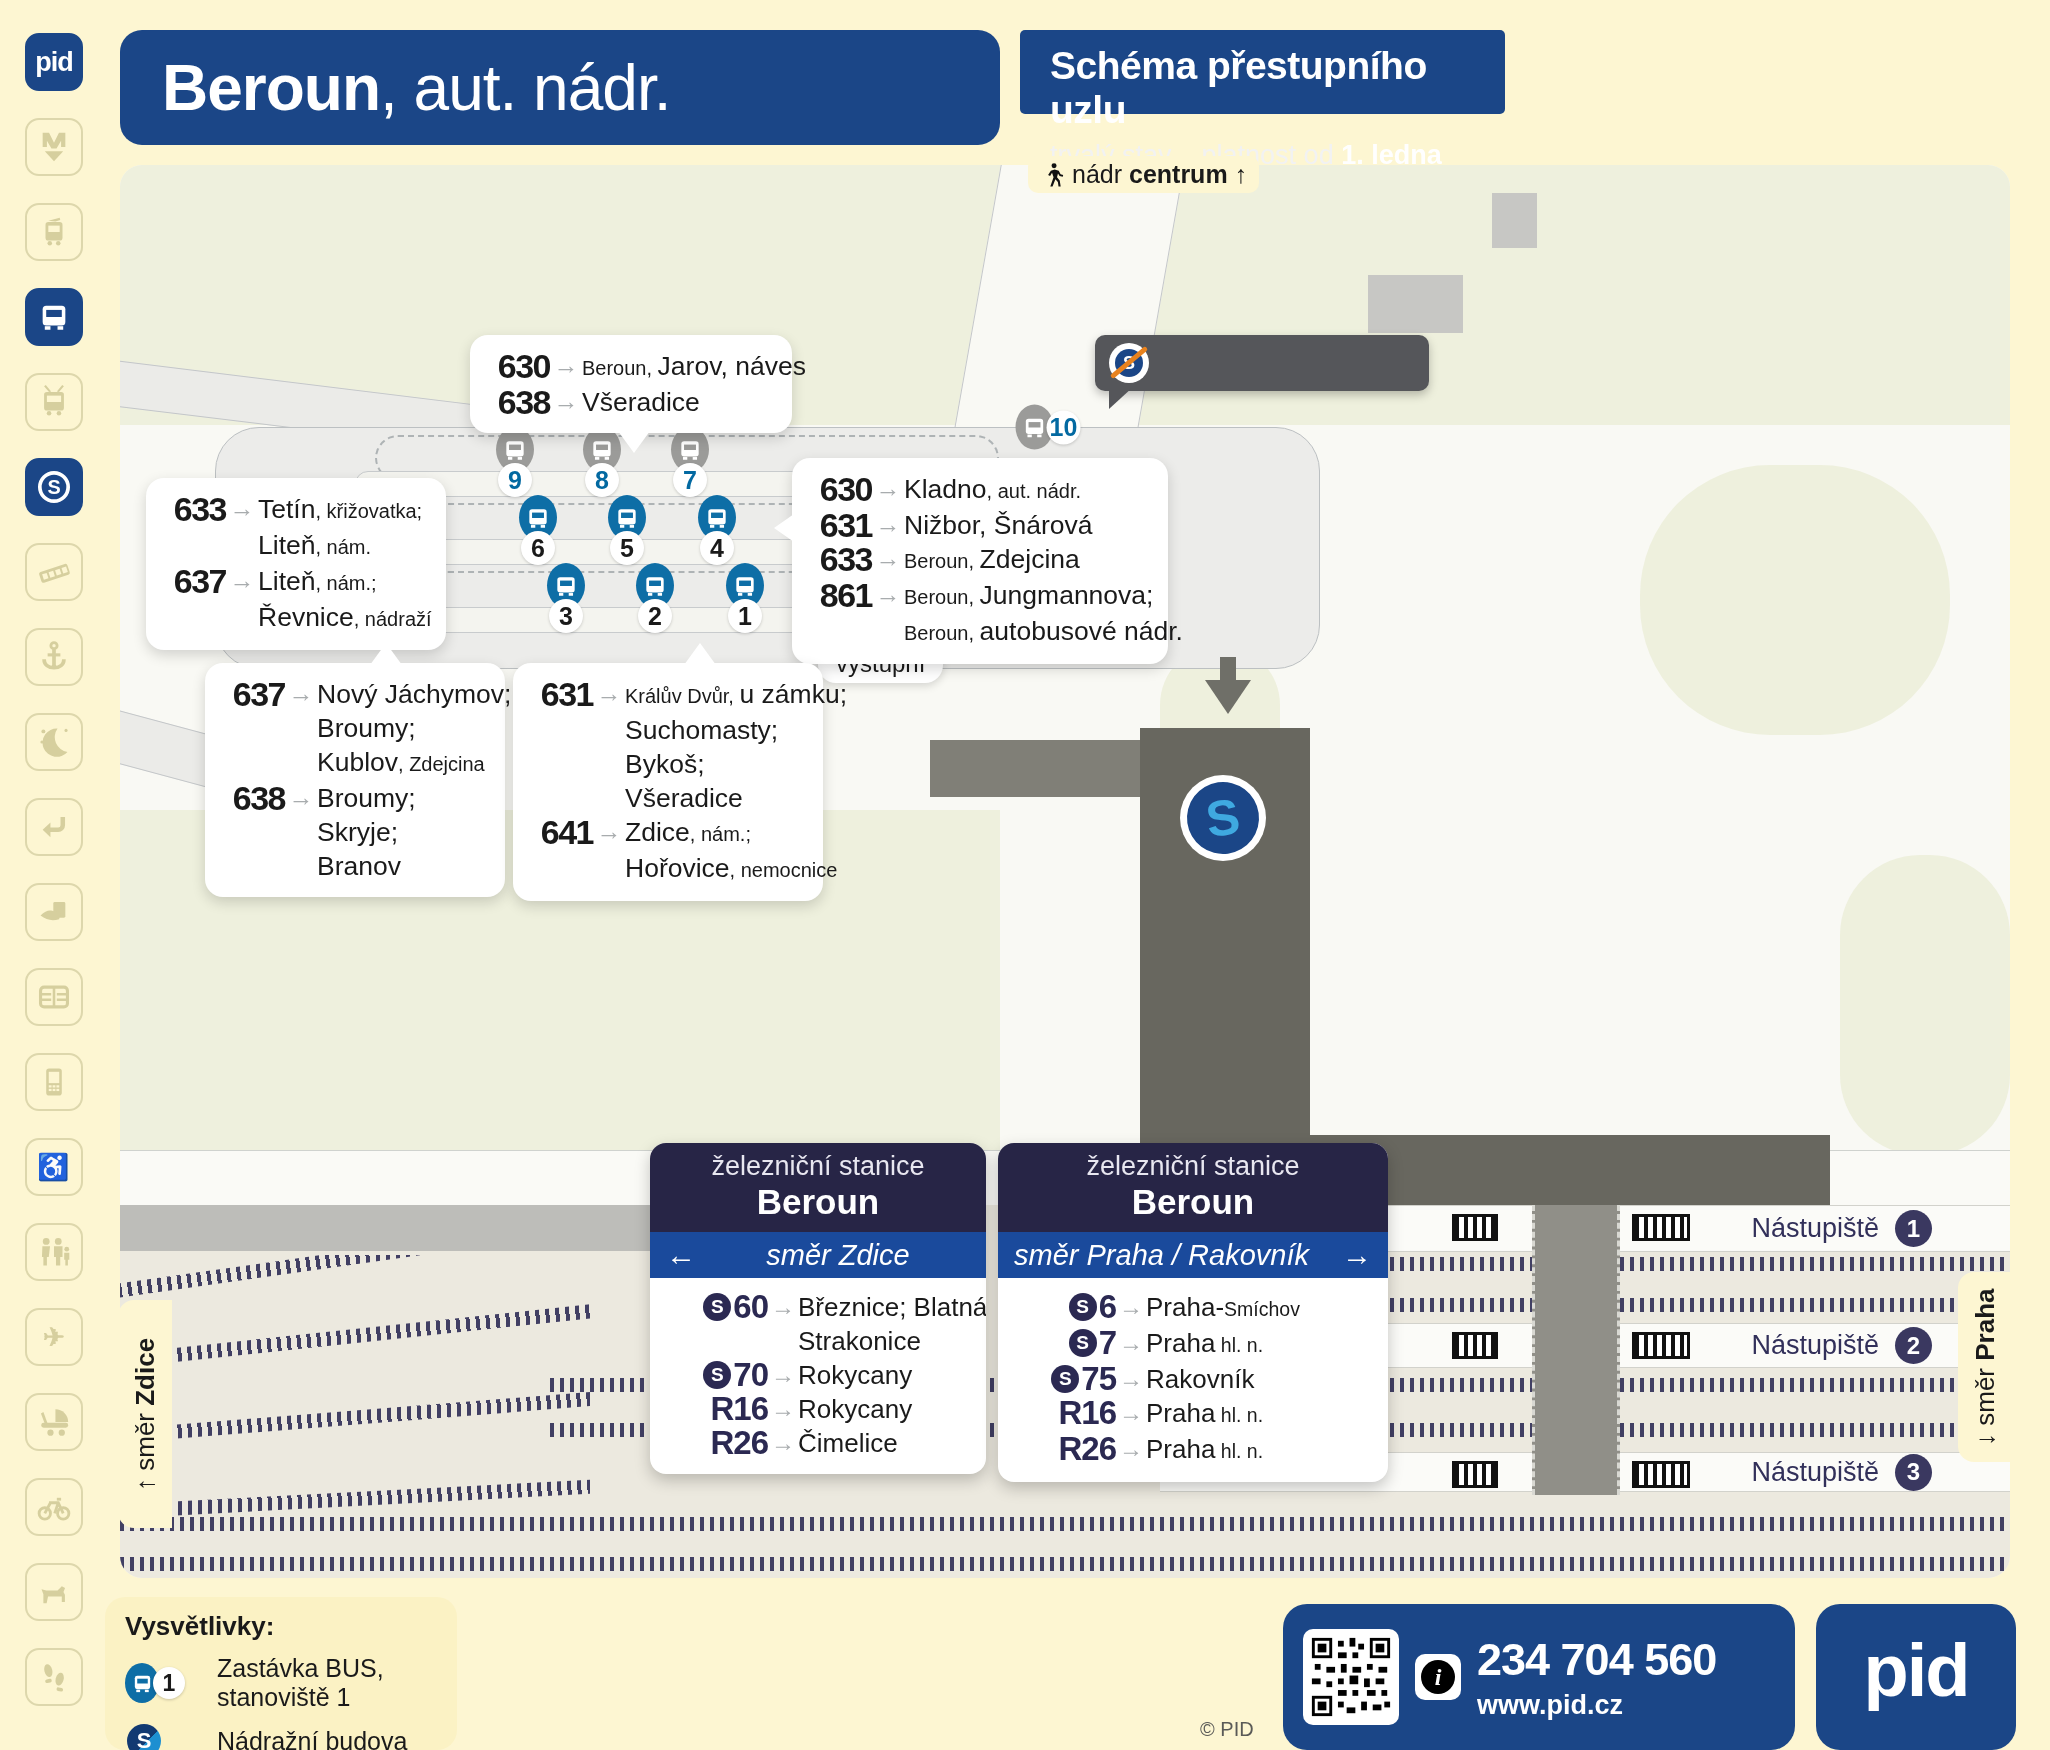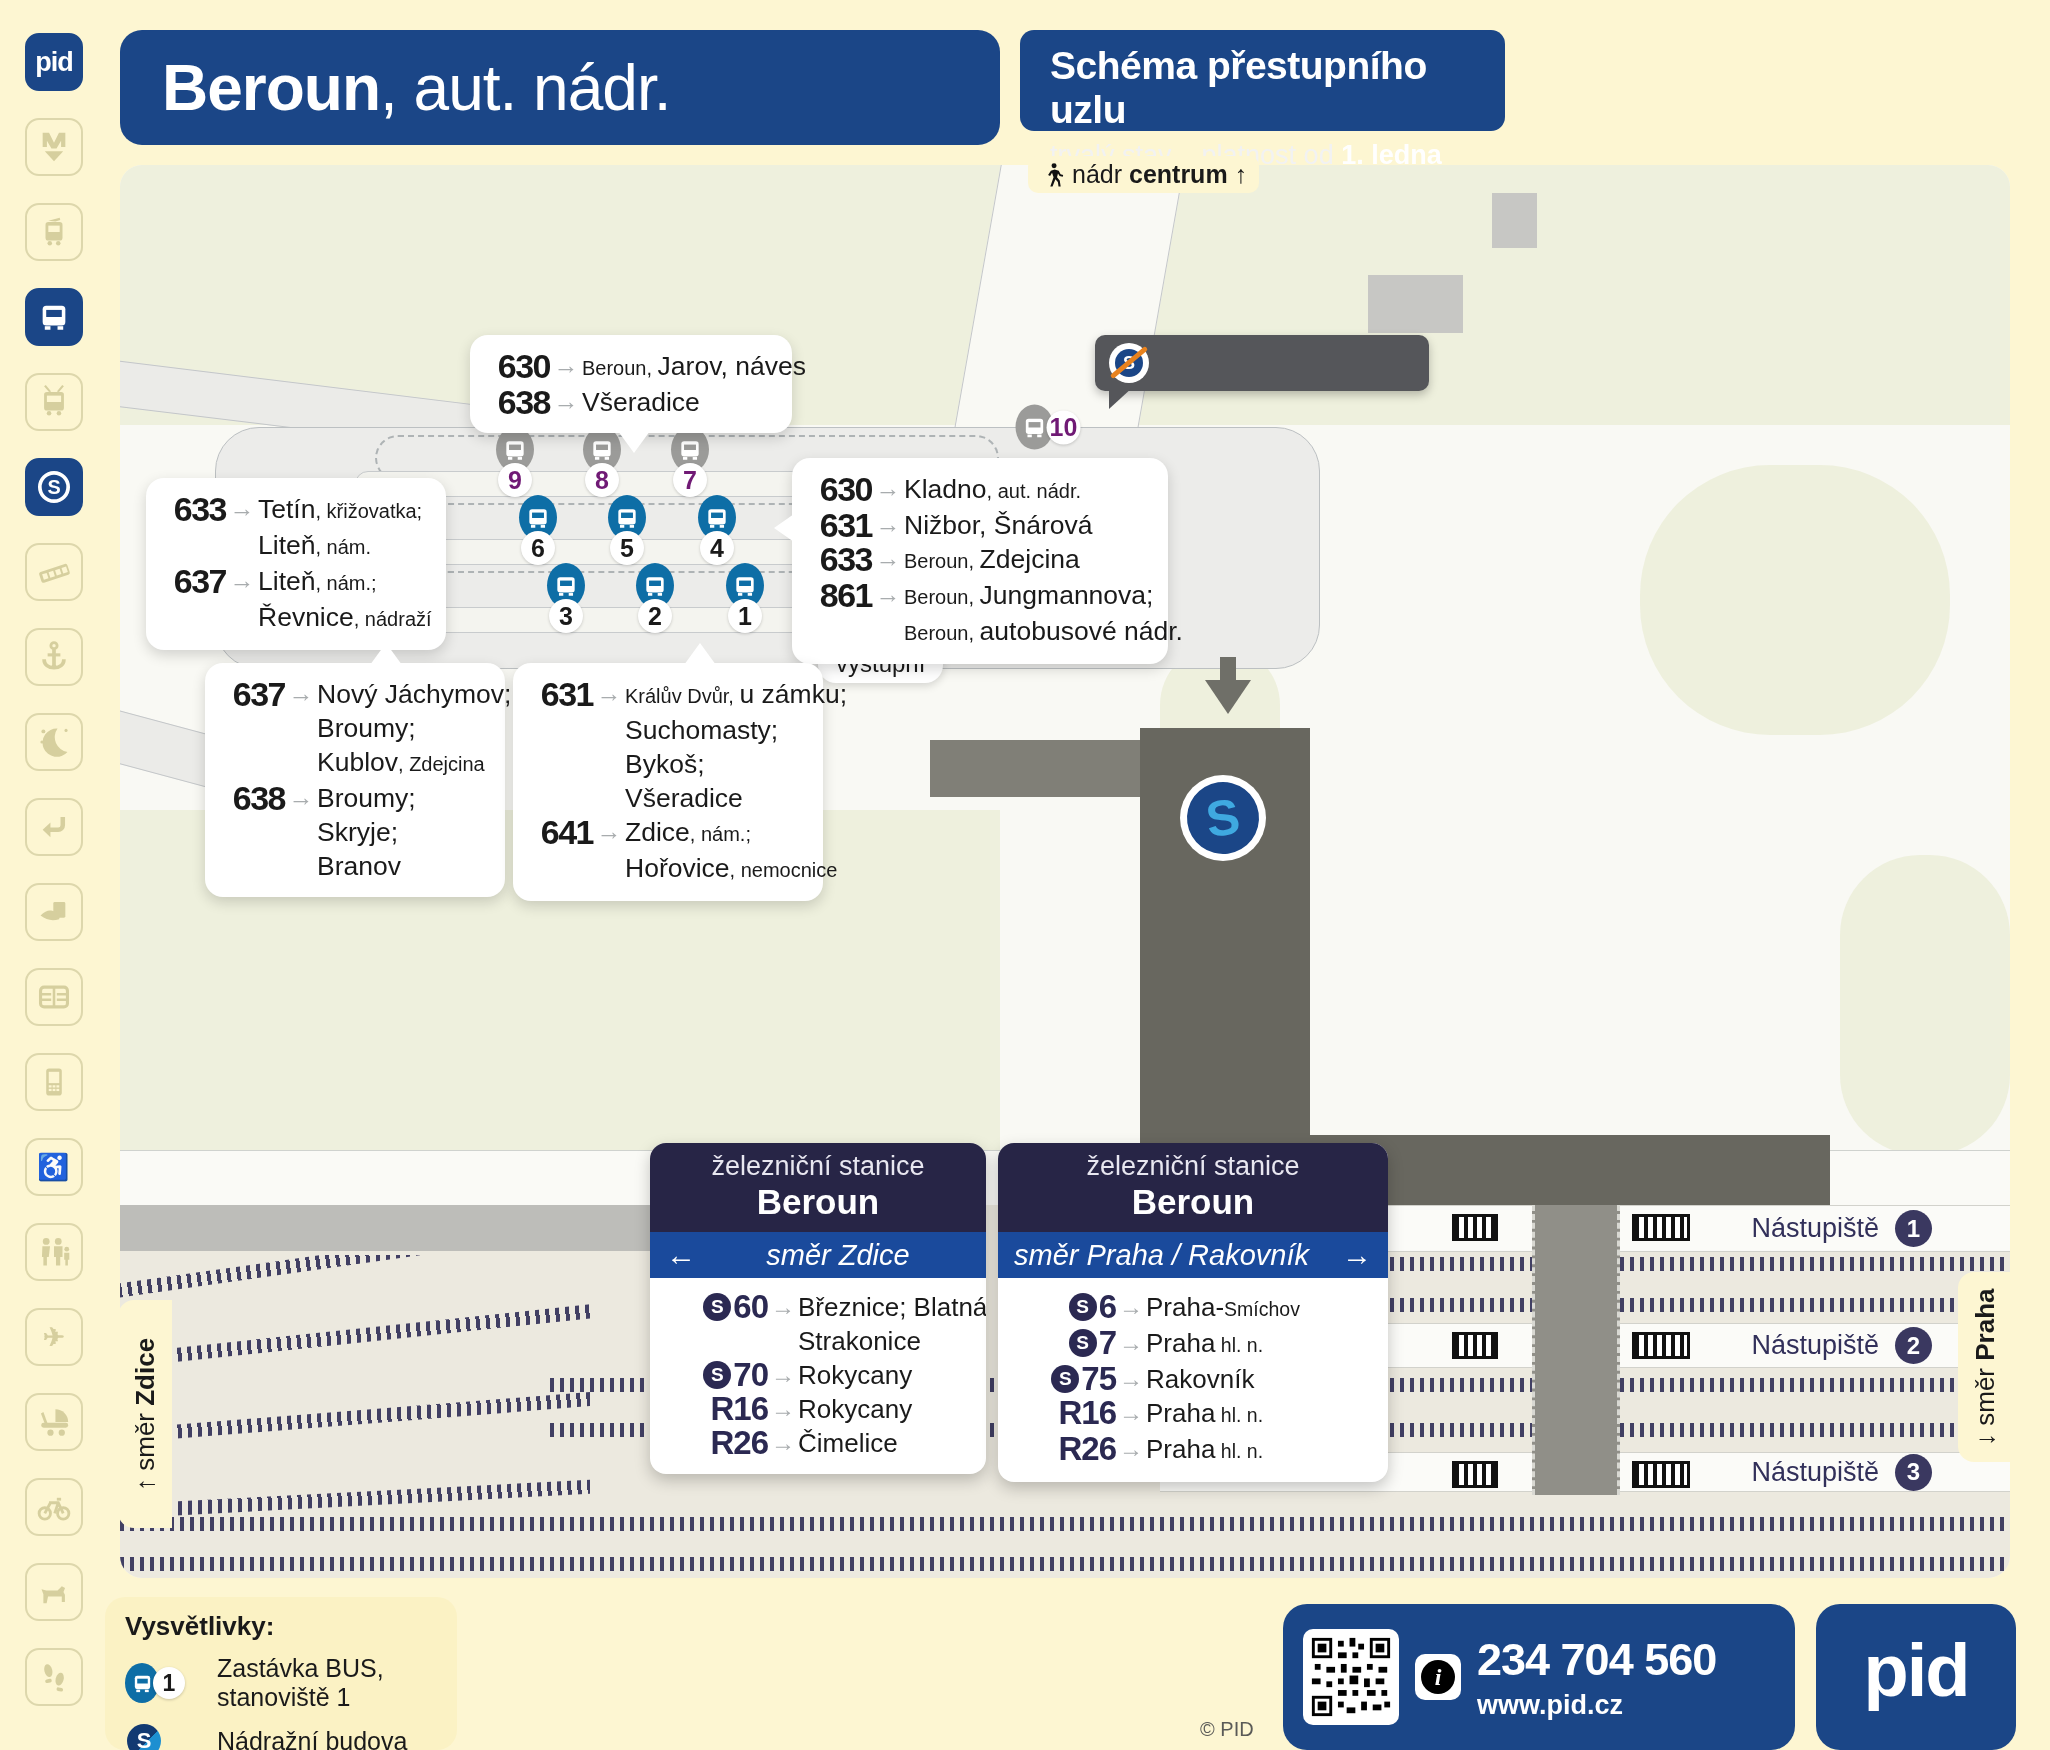--- a/index.html
+++ b/index.html
@@ -23,21 +23,21 @@
   .side-box .txtic{font-size:26px;font-weight:bold;line-height:1;}
   .pid-logo-small{font-size:27px;font-weight:bold;color:#fff;letter-spacing:-1px;}
   
   .title-box{
     position:absolute;left:120px;top:30px;width:880px;height:115px;border-radius:22px;
     background:#1b4687;color:#fff;display:flex;align-items:center;padding-left:42px;box-sizing:border-box;
   }
   .title-box .t-bold{font-size:64px;font-weight:700;letter-spacing:-1px;}
   .title-box .t-rest{font-size:64px;font-weight:400;letter-spacing:-1px;}
   .schema-box{
-    position:absolute;left:1020px;top:30px;width:485px;height:101px;border-radius:14px;
+    position:absolute;left:1020px;top:30px;width:485px;height:84px;border-radius:5px;
     background:#1b4687;color:#fff;padding:14px 0 0 30px;box-sizing:border-box;
   }
   .schema-box .s-title{font-size:39px;font-weight:700;letter-spacing:-0.5px;}
   .schema-box .s-sub{font-size:27px;font-weight:400;margin-top:8px;color:#f2f2f2;}
   .schema-box .s-sub b{color:#fff;}
   
   .map{
     position:absolute;left:120px;top:165px;width:1890px;height:1413px;
     background:#f9f9f4;border-radius:22px;overflow:hidden;
   }
@@ -91,21 +91,21 @@
   .diag-wrap{left:0;top:1090px;width:470px;height:323px;overflow:hidden;}
   .diag-wrap .hatch{position:absolute;width:760px;transform-origin:left center;}
   
   .stop{position:absolute;display:flex;flex-direction:column;align-items:center;z-index:5;transform:translate(-50%,-50%);}
   .stop .oval{width:38px;height:45px;border-radius:50%;display:flex;align-items:center;justify-content:center;}
   .stop .oval svg{width:26px;height:26px;}
   .stop .num{width:34px;height:34px;border-radius:50%;background:#fff;margin-top:-9px;z-index:1;
     display:flex;align-items:center;justify-content:center;font-size:25px;font-weight:700;box-shadow:0 1px 3px rgba(0,0,0,.18);}
   .stop.blue .oval{background:#0e6ea6;}
   .stop.gray .oval{background:#9b9b99;}
-  .stop.gray .num{color:#701a75;}
+  .stop.gray .num{color:#0369a1;}
   .stop.side{flex-direction:row;}
   .stop.side .num{margin-top:0;margin-left:-7px;}
   
   .callout{position:absolute;background:#fff;border-radius:18px;box-shadow:0 5px 14px rgba(0,0,0,.16);
     padding:14px 18px;z-index:6;box-sizing:border-box;}
   .co-top{left:350px;top:170px;width:322px;}
   .co-left{left:26px;top:313px;width:300px;}
   .co-right{left:672px;top:293px;width:376px;}
   .co-bottom-left{left:85px;top:498px;width:300px;}
   .co-bottom-mid{left:393px;top:498px;width:310px;}

